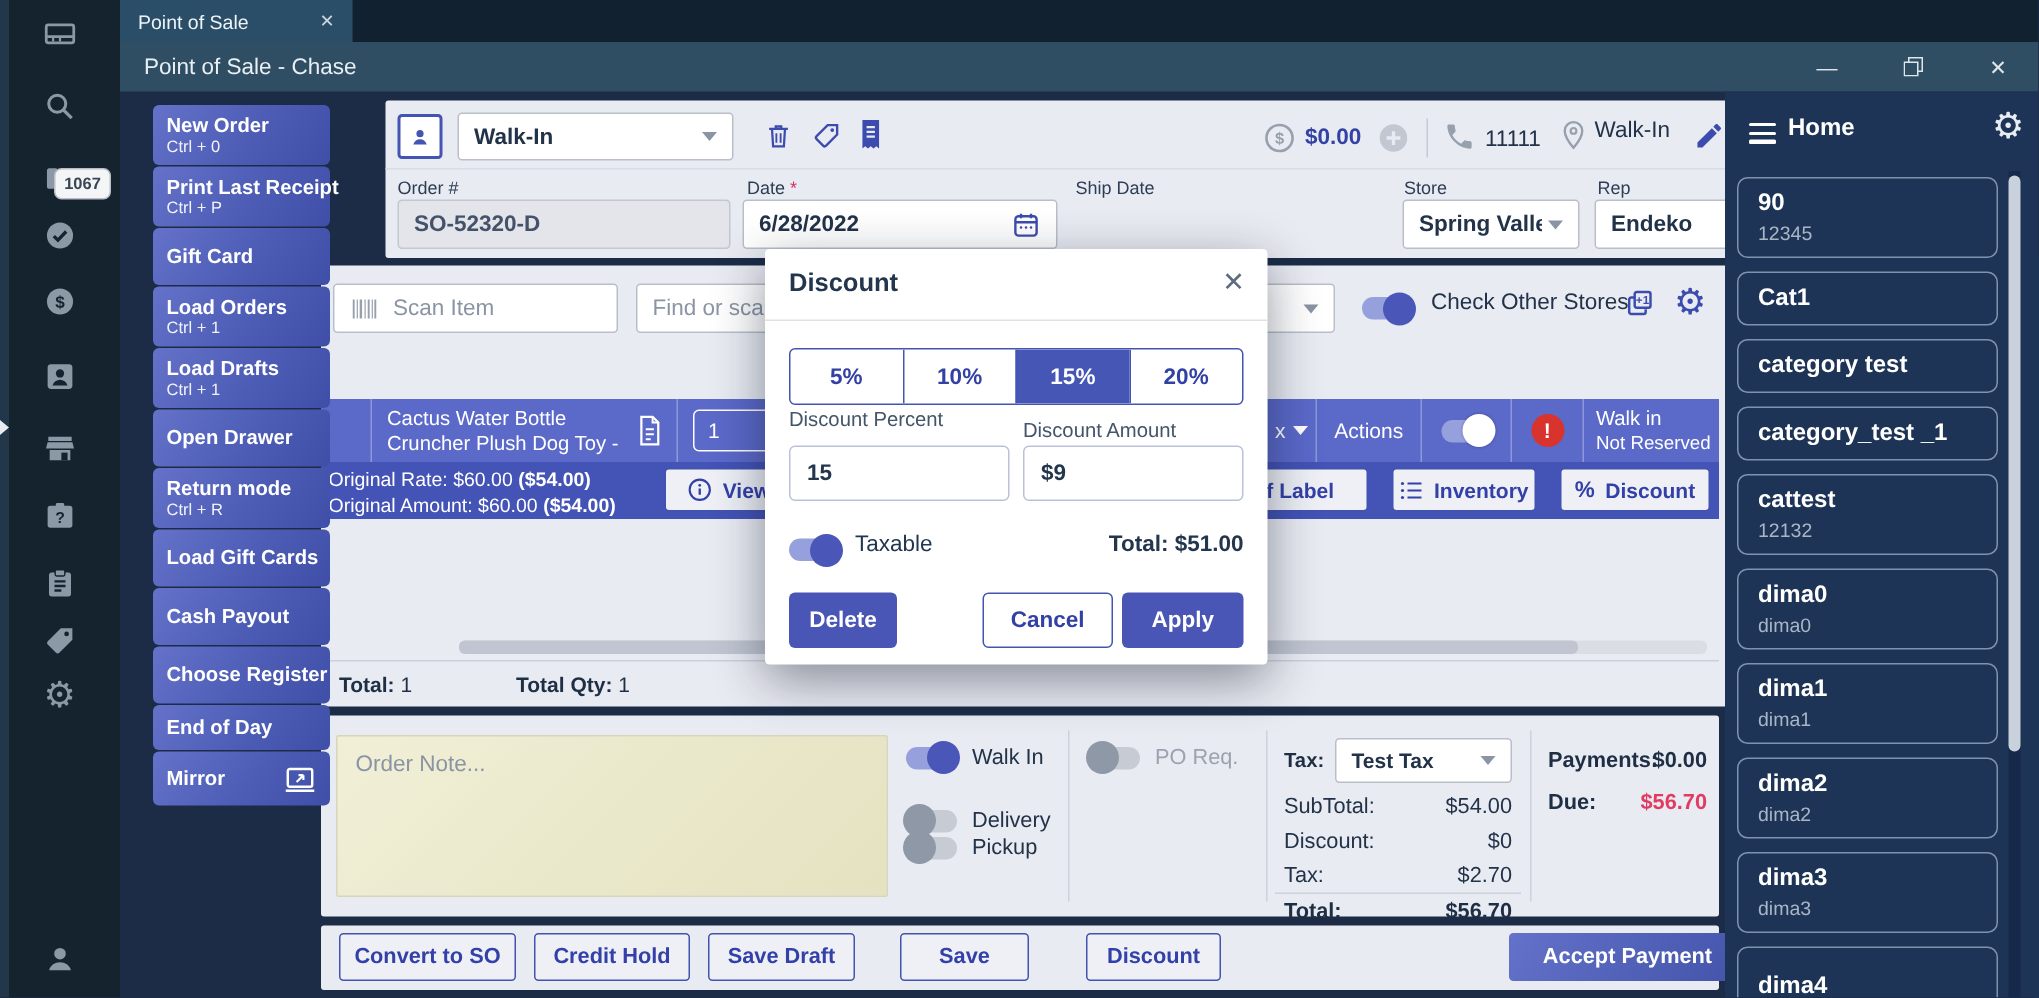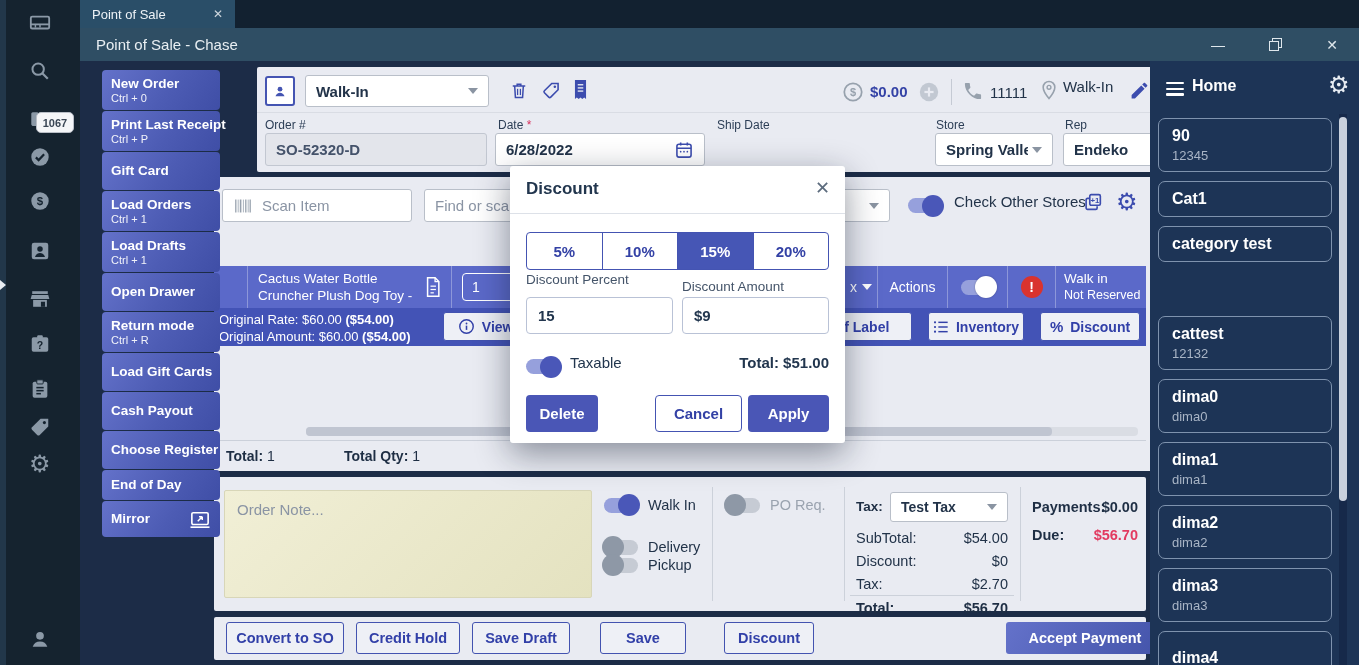--- a/index.html
+++ b/index.html
@@ -584,20 +584,23 @@
     <div class="card" style="top:57px;height:54px;">
         <span class="t">90</span>
         <span class="s">12345</span>
       </div>
     <div class="card" style="top:120px;height:36px;">
         <span class="t">Cat1</span>
       </div>
     <div class="card" style="top:165px;height:36px;">
         <span class="t">category test</span>
       </div>
+    <div class="card" style="top:210px;height:36px;">
+        <span class="t">category_test _1</span>
+      </div>
     <div class="card" style="top:255px;height:54px;">
         <span class="t">cattest</span>
         <span class="s">12132</span>
       </div>
     <div class="card" style="top:318px;height:54px;">
         <span class="t">dima0</span>
         <span class="s">dima0</span>
       </div>
     <div class="card" style="top:381px;height:54px;">
         <span class="t">dima1</span>

